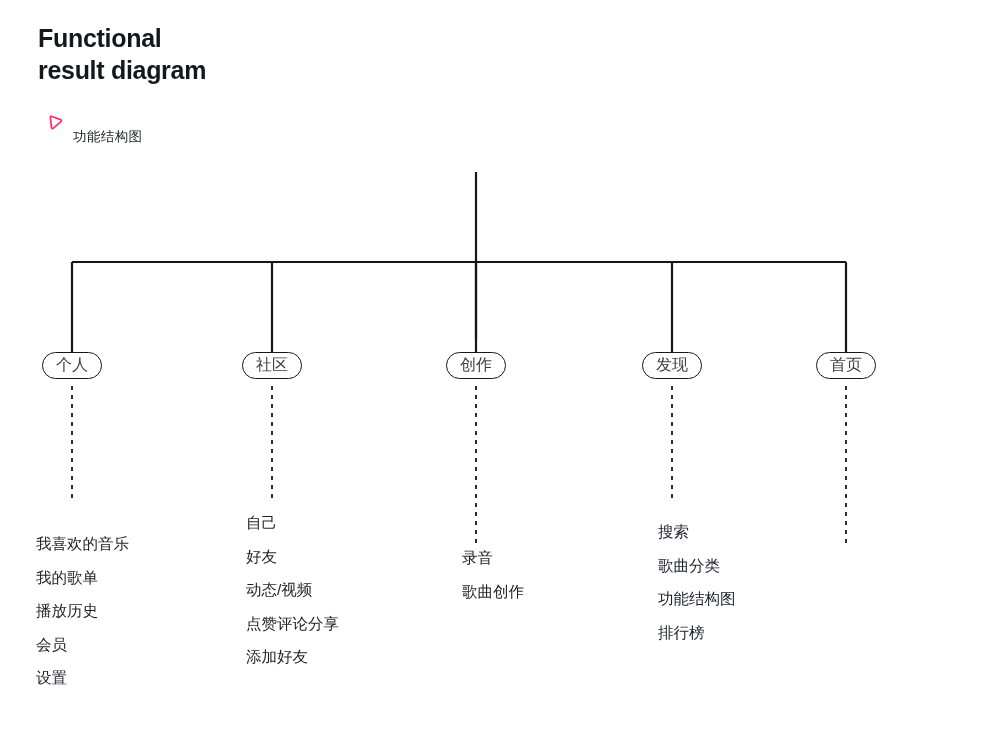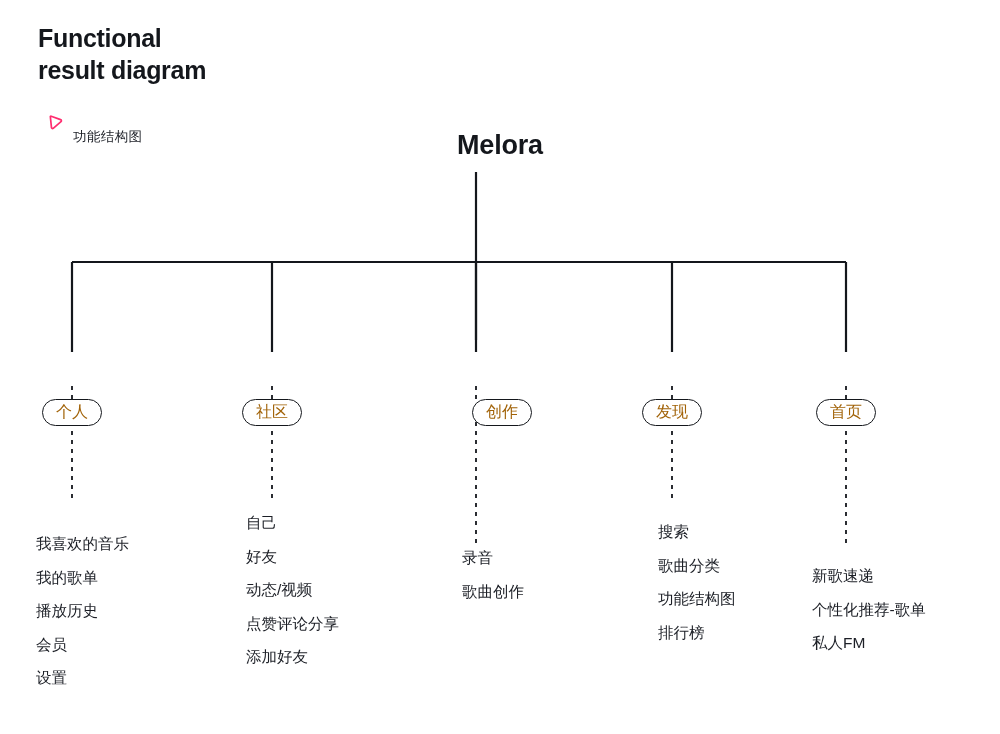--- a/index.html
+++ b/index.html
@@ -83,24 +83,23 @@
 
   
   .pill {
     position: absolute;
     transform: translateX(-50%);
     border: 1.4px solid #14171c;
     border-radius: 16px;
     padding: 4px 13px 5px;
     font-size: 16px;
     line-height: 1;
-    color: #a16207;
+    color: #404040;
     background: #ffffff;
     white-space: nowrap;
-    margin-top: 47px;
   }
 
   
   .leaf-list {
     position: absolute;
     font-size: 15.5px;
     line-height: 1;
     color: #1c1f26;
     white-space: nowrap;
   }
@@ -122,21 +121,20 @@
     <div class="subtitle-row">
       <span class="play-badge">
         <svg width="18" height="18" viewBox="0 0 18 18" aria-hidden="true">
           <path d="M4.4 3.2 C4.1 2.6 4.6 2.0 5.2 2.2 L14.6 5.6 C15.5 5.9 15.7 7.1 15.0 7.7 L7.2 14.3 C6.6 14.8 5.7 14.5 5.5 13.8 Z" fill="none" stroke="#ff2d6f" stroke-width="1.7" stroke-linejoin="round"></path>
         </svg>
       </span>
       <span class="subtitle">功能结构图</span>
     </div>
   </div>
 
-  <div class="root-title">Melora</div>
 
   <svg class="wires" viewBox="0 0 1000 734">
 
     <line x1="476" y1="172" x2="476" y2="340" stroke="#14171c" stroke-width="2.2"></line>
 
     <line x1="72" y1="262" x2="846" y2="262" stroke="#14171c" stroke-width="2.2"></line>
 
     <line x1="72" y1="262" x2="72" y2="352" stroke="#14171c" stroke-width="2.2"></line>
     <line x1="272" y1="262" x2="272" y2="352" stroke="#14171c" stroke-width="2.2"></line>
     <line x1="476" y1="262" x2="476" y2="352" stroke="#14171c" stroke-width="2.2"></line>
@@ -145,21 +143,21 @@
 
     <line x1="72" y1="386" x2="72" y2="502" stroke="#14171c" stroke-width="1.8" stroke-dasharray="4 5"></line>
     <line x1="272" y1="386" x2="272" y2="502" stroke="#14171c" stroke-width="1.8" stroke-dasharray="4 5"></line>
     <line x1="476" y1="386" x2="476" y2="544" stroke="#14171c" stroke-width="1.8" stroke-dasharray="4 5"></line>
     <line x1="672" y1="386" x2="672" y2="500" stroke="#14171c" stroke-width="1.8" stroke-dasharray="4 5"></line>
     <line x1="846" y1="386" x2="846" y2="546" stroke="#14171c" stroke-width="1.8" stroke-dasharray="4 5"></line>
   </svg>
 
   <div class="pill" style="left:72px;  top:352px;"><span>个人</span></div>
   <div class="pill" style="left:272px; top:352px;"><span>社区</span></div>
-  <div class="pill" style="left:502px; top:352px;"><span>创作</span></div>
+  <div class="pill" style="left:476px; top:352px;"><span>创作</span></div>
   <div class="pill" style="left:672px; top:352px;"><span>发现</span></div>
   <div class="pill" style="left:846px; top:352px;"><span>首页</span></div>
 
   <div class="leaf-list" style="left:36px; top:500px;margin-top:36px;">
     <div class="leaf-item">我喜欢的音乐</div>
     <div class="leaf-item">我的歌单</div>
     <div class="leaf-item">播放历史</div>
     <div class="leaf-item">会员</div>
     <div class="leaf-item">设置</div>
   </div>
@@ -177,19 +175,14 @@
     <div class="leaf-item">歌曲创作</div>
   </div>
 
   <div class="leaf-list" style="left:658px; top:524px;">
     <div class="leaf-item">搜索</div>
     <div class="leaf-item">歌曲分类</div>
     <div class="leaf-item">功能结构图</div>
     <div class="leaf-item">排行榜</div>
   </div>
 
-  <div class="leaf-list" style="left:812px; top:568px;">
-    <div class="leaf-item">新歌速递</div>
-    <div class="leaf-item">个性化推荐-歌单</div>
-    <div class="leaf-item">私人FM</div>
-  </div>
 
 </div>
 
 </body></html>

